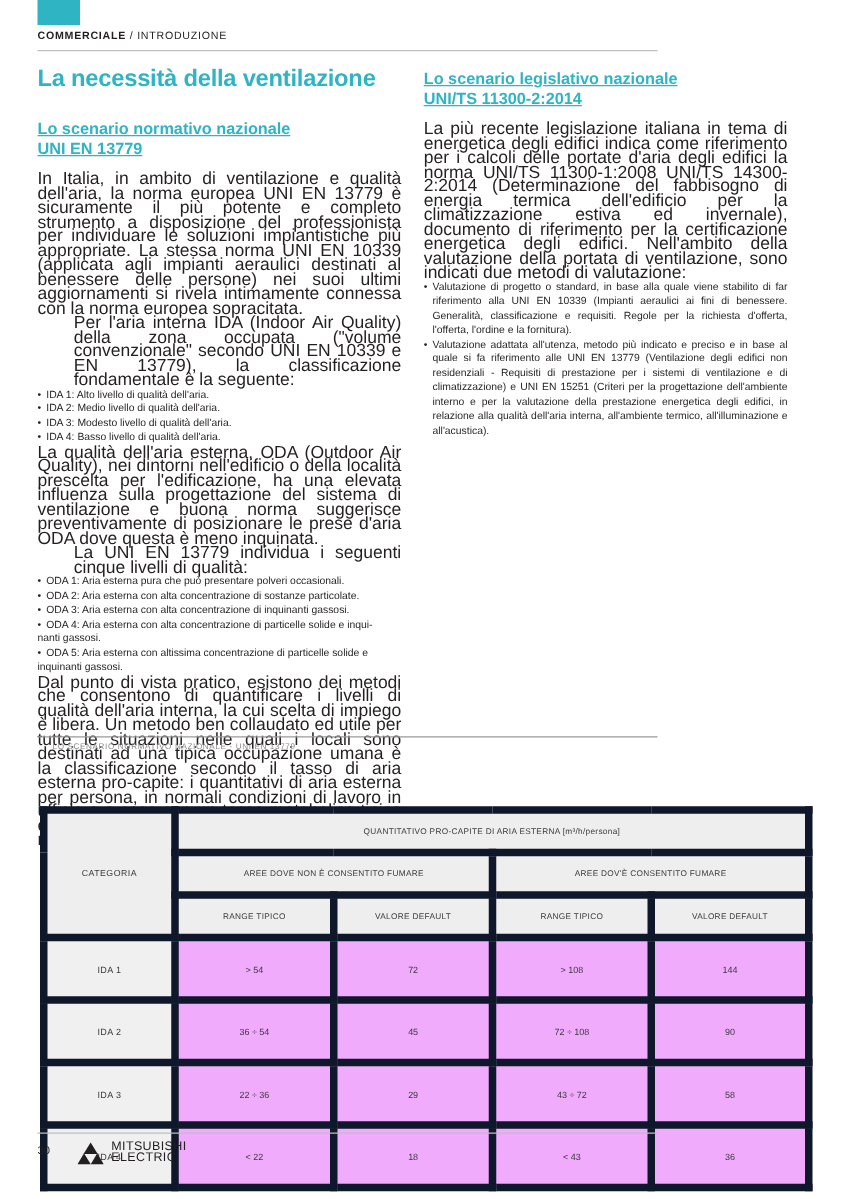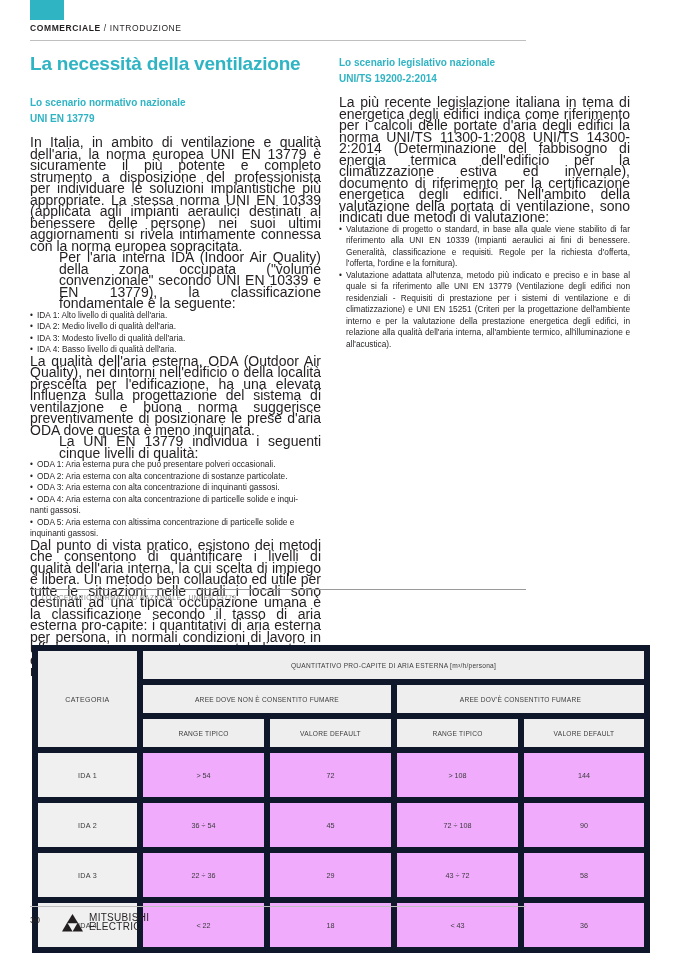--- a/index.html
+++ b/index.html
@@ -69,25 +69,26 @@
 
   h1.title {
     font-size: 19px;
     line-height: 23px;
     color: #2fb4c4;
     font-weight: bold;
     margin: 0 0 20px 0;
     letter-spacing: -0.2px;
   }
   h2.subtitle {
-    font-size: 10px;
+    font-size: 13px;
     line-height: 16px;
     color: #2fb4c4;
     font-weight: bold;
     margin: 0 0 10px 0;
+    text-decoration: underline;
   }
   h2.subtitle .line2 { display: block; }
 
   .col-right h2.subtitle {
     margin-top: 3px;
   }
 
   p.body {
     font-size: 14px;
     line-height: 11.5px;
@@ -267,21 +268,21 @@
     <ul class="body-list nodot">
       <li>inquinanti gassosi.</li>
     </ul>
 
     <p class="body">Dal punto di vista pratico, esistono dei metodi che consentono di quantificare i livelli di qualità dell'aria interna, la cui scelta di impiego è libera. Un metodo ben collaudato ed utile per tutte le situazioni nelle quali i locali sono destinati ad una tipica occupazione umana è la classificazione secondo il tasso di aria esterna pro-capite: i quantitativi di aria esterna per persona, in normali condizioni di lavoro in ufficio o a casa con un tasso metabolico tipico e per edifici a basso inquinamento, sono dati nella seguente tabella.</p>
   </div>
 
   <div class="col col-right">
     <h2 class="subtitle">
       <span>Lo scenario legislativo nazionale</span>
-      <span class="line2">UNI/TS 19200-2:2014</span>
+      <span class="line2">UNI/TS 11300-2:2014</span>
     </h2>
 
     <p class="body">La più recente legislazione italiana in tema di energetica degli edifici indica come riferimento per i calcoli delle portate d'aria degli edifici la norma UNI/TS 11300-1:2008 UNI/TS 14300-2:2014 (Determinazione del fabbisogno di energia termica dell'edificio per la climatizzazione estiva ed invernale), documento di riferimento per la certificazione energetica degli edifici. Nell'ambito della valutazione della portata di ventilazione, sono indicati due metodi di valutazione:</p>
 
     <ul class="body-list">
       <li>Valutazione di progetto o standard, in base alla quale viene stabilito di far riferimento alla UNI EN 10339 (Impianti aeraulici ai fini di benessere. Generalità, classificazione e requisiti. Regole per la richiesta d'offerta, l'offerta, l'ordine e la fornitura).</li>
       <li>Valutazione adattata all'utenza, metodo più indicato e preciso e in base al quale si fa riferimento alle UNI EN 13779 (Ventilazione degli edifici non residenziali - Requisiti di prestazione per i sistemi di ventilazione e di climatizzazione) e UNI EN 15251 (Criteri per la progettazione dell'ambiente interno e per la valutazione della prestazione energetica degli edifici, in relazione alla qualità dell'aria interna, all'ambiente termico, all'illuminazione e all'acustica).</li>
     </ul>
   </div>
 

